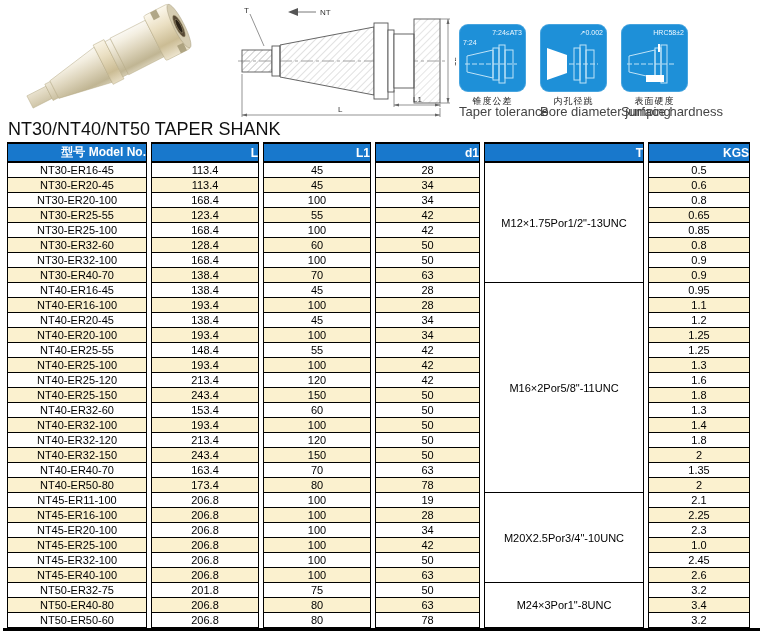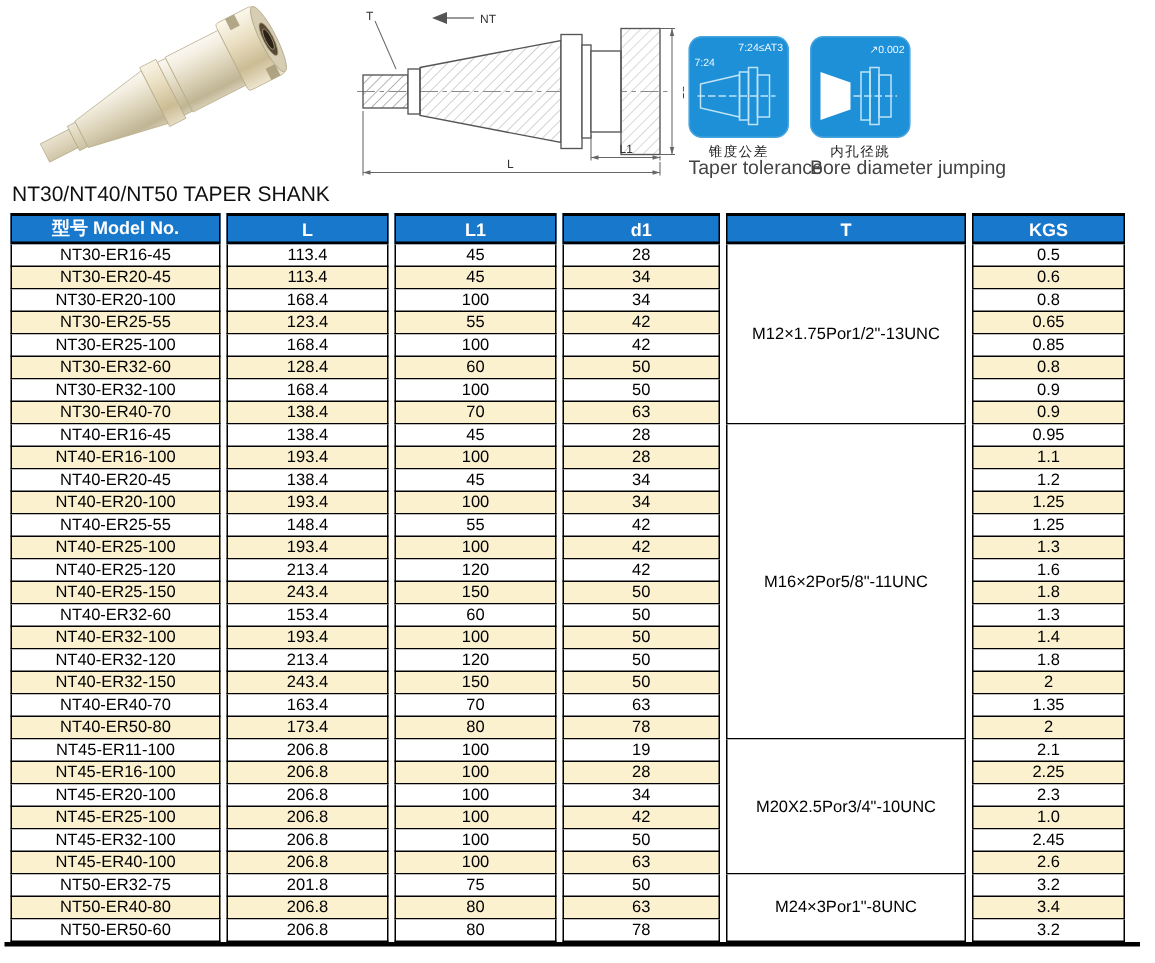--- a/index.html
+++ b/index.html
@@ -22,29 +22,29 @@
   .spec-box{
     width:67px;height:68px;border-radius:9px;background:var(--spec-box-bg);
     position:relative;box-shadow:inset 0 0 0 1px rgba(255,255,255,.18);
   }
   .spec-box .ann{position:absolute;top:5px;right:4px;font-size:7px;color:#eef8ff;white-space:nowrap;}
   .spec-box .ann2{position:absolute;top:15px;left:4px;font-size:7px;color:#eef8ff;}
   .spec-box svg{position:absolute;left:5px;top:18px;}
   .caption-zh{font-size:9px;color:#222;margin-top:4px;letter-spacing:1px;line-height:10px;}
   .caption-en{font-size:13px;color:#444;margin-top:1px;line-height:9px;white-space:nowrap;}
   
-  .page-title{margin:3px 0 4px 8px;font-size:14px;font-weight:500;color:#101010;height:17px;line-height:17px;}
+  .page-title{margin:3px 0 4px 8px;font-size:18px;font-weight:500;color:#101010;height:17px;line-height:17px;}
   
   .spec-table{
     border-collapse:separate;border-spacing:4px 0;margin-left:3px;
     table-layout:fixed;
   }
   .spec-table th{
     background:var(--header-bg);color:#fff;font-size:12px;font-weight:bold;
-    height:21px;padding:0;text-align:center;
+    height:21px;padding:0;text-align:right;
     border:1px solid #000;border-top-width:2px;border-bottom-width:2px;
   }
   .spec-table td{
     border:1px solid #000;border-top:none;height:14px;line-height:14px;
     padding:0;text-align:center;font-size:11px;background:#fff;color:#000;
     overflow:hidden;white-space:nowrap;
   }
   .spec-table tr.alt td:not(.t-cell){background:var(--row-alt-bg);}
   .spec-table td.t-cell{background:#fff;font-size:11px;}
   .bottom-rule{height:3px;background:#000;width:757px;margin:0 0 0 3px;}
@@ -171,20 +171,37 @@
             <rect x="35" y="3" width="6" height="38"></rect>
             <rect x="41" y="8" width="8" height="28"></rect>
             <line x1="24" y1="22" x2="53" y2="22" stroke-dasharray="5 2"></line>
           </g>
         </svg>
       </div>
       <div class="caption-zh">内孔径跳</div>
       <div class="caption-en">Bore diameter jumping</div>
     </div>
 
+    <div class="spec-box-wrap">
+      <div class="spec-box">
+        <span class="ann">HRC58±2</span>
+        <svg width="57" height="44" viewBox="0 0 57 44">
+          <g stroke="#bfe3f7" stroke-width="1" fill="none">
+            <polygon points="3,14 29,8 29,36 3,30"></polygon>
+            <rect x="29" y="6" width="6" height="32"></rect>
+            <rect x="35" y="3" width="6" height="38"></rect>
+            <line x1="1" y1="22" x2="50" y2="22" stroke-dasharray="5 2"></line>
+          </g>
+          <line x1="33" y1="2" x2="33" y2="10" stroke="#ffffff" stroke-width="2"></line>
+          <rect x="20" y="33" width="18" height="7" fill="#ffffff"></rect>
+        </svg>
+      </div>
+      <div class="caption-zh">表面硬度</div>
+      <div class="caption-en">Surface hardness</div>
+    </div>
 
   </div>
 </div>
 
 <div class="page-title">NT30/NT40/NT50 TAPER SHANK</div>
 
 <table class="spec-table">
   <colgroup>
     <col style="width:140px">
       <col style="width:108px">

